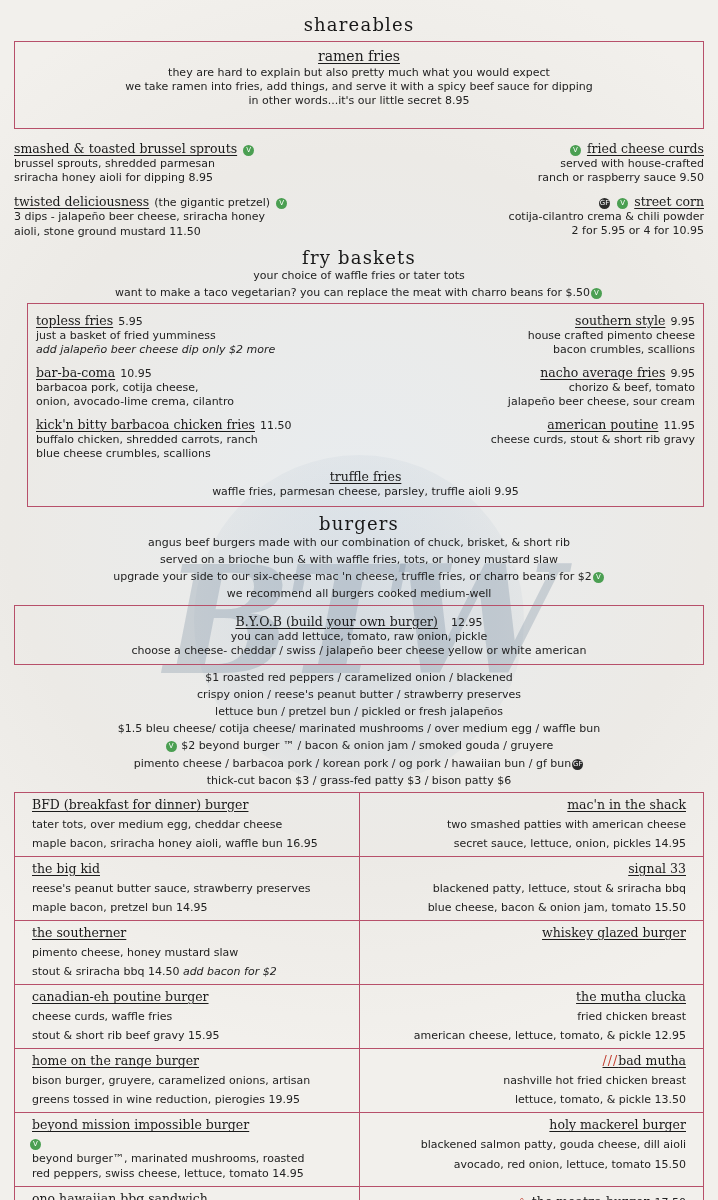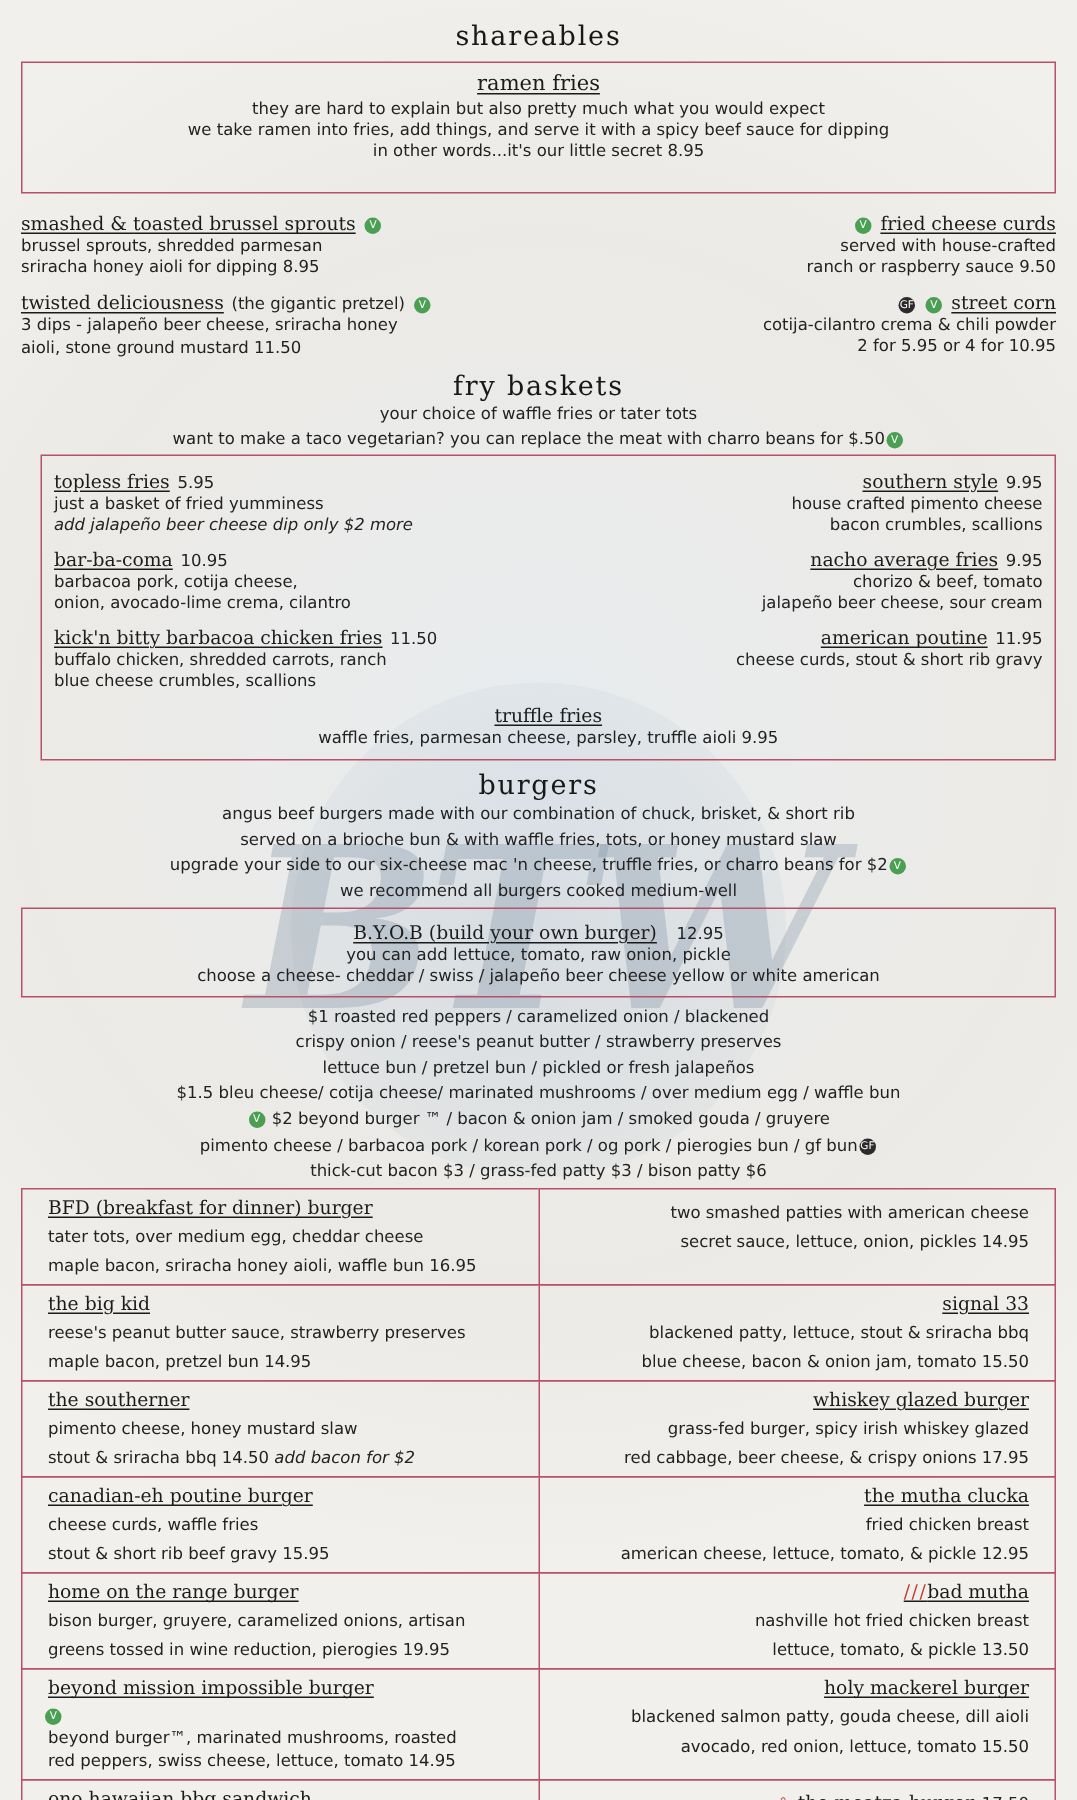--- a/index.html
+++ b/index.html
@@ -274,32 +274,33 @@
 
     <div class="sub-center desc">$1 roasted red peppers / caramelized onion / blackened</div>
     <div class="sub-center desc">crispy onion / reese's peanut butter / strawberry preserves</div>
     <div class="sub-center desc">lettuce bun / pretzel bun / pickled or fresh jalapeños</div>
     <div class="sub-center desc">$1.5 bleu cheese/ cotija cheese/ marinated mushrooms / over medium egg / waffle bun</div>
     <div class="sub-center desc">
       <span class="badge">V</span>
       <span>$2 beyond burger ™ / bacon &amp; onion jam / smoked gouda / gruyere</span>
     </div>
     <div class="sub-center desc">
-      <span>pimento cheese / barbacoa pork / korean pork / og pork / pierogies bun / gf bun</span><span class="badge gf">GF</span>
+      <span>pimento cheese / barbacoa pork / korean pork / og pork / hawaiian bun / gf bun</span><span class="badge gf">GF</span>
     </div>
     <div class="sub-center desc">thick-cut bacon $3 / grass-fed patty $3 / bison patty $6</div>
 
     <div class="burger-grid">
 
       <div class="bcell left">
         <span class="bname">BFD (breakfast for dinner) burger</span>
         <span class="desc" style="white-space:pre-line">tater tots, over medium egg, cheddar cheese
 maple bacon, sriracha honey aioli, waffle bun 16.95</span>
       </div>
       <div class="bcell right">
+        <span class="bname">mac'n in the shack</span>
         <span class="desc" style="white-space:pre-line">two smashed patties with american cheese
 secret sauce, lettuce, onion, pickles 14.95</span>
       </div>
 
       <div class="bcell left">
         <span class="bname">the big kid</span>
         <span class="desc" style="white-space:pre-line">reese's peanut butter sauce, strawberry preserves
 maple bacon, pretzel bun 14.95</span>
       </div>
       <div class="bcell right">
@@ -308,22 +309,20 @@
 blue cheese, bacon &amp; onion jam, tomato 15.50</span>
       </div>
 
       <div class="bcell left">
         <span class="bname">the southerner</span>
         <span class="desc" style="white-space:pre-line">pimento cheese, honey mustard slaw
 stout &amp; sriracha bbq 14.50 </span><span class="desc ital">add bacon for $2</span>
       </div>
       <div class="bcell right">
         <span class="bname">whiskey glazed burger</span>
-        <span class="desc" style="white-space:pre-line">grass-fed burger, spicy irish whiskey glazed
-red cabbage, beer cheese, &amp; crispy onions 17.95</span>
       </div>
 
       <div class="bcell left">
         <span class="bname">canadian-eh poutine burger</span>
         <span class="desc" style="white-space:pre-line">cheese curds, waffle fries
 stout &amp; short rib beef gravy 15.95</span>
       </div>
       <div class="bcell right">
         <span class="bname">the mutha clucka</span>
         <span class="desc" style="white-space:pre-line">fried chicken breast

